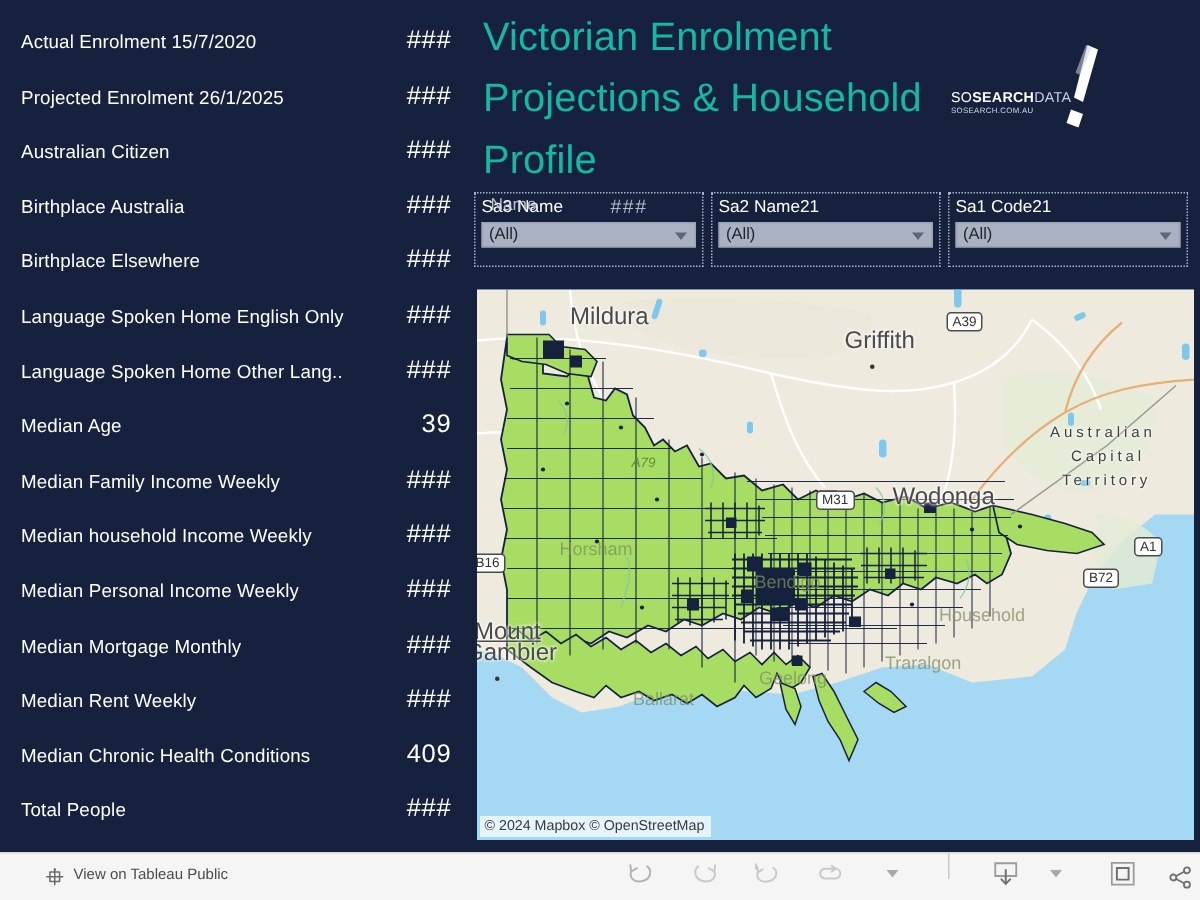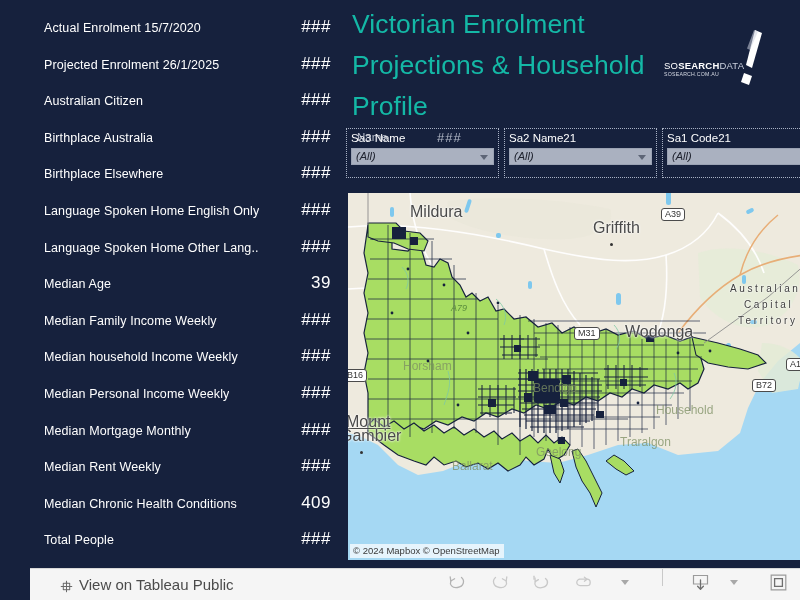--- a/index.html
+++ b/index.html
@@ -7,21 +7,20 @@
   html, body {
     width: 800px; height: 600px;
     font-family: "Liberation Sans", sans-serif;
     background: #16213d;
     overflow: hidden;
   }
   #app {
     position: relative;
     width: 756px; height: 600px;
     background: #16213d;
-    margin-left: 30px;
   }
 
   
   #metrics-panel {
     position: absolute;
     left: 0; top: 0;
     width: 315px; height: 568px;
     background: #16213d;
     padding: 10px 14px 0 14px;
   }
@@ -137,21 +136,20 @@
   }
   .filter-select {
     position: relative;
     margin-top: 3px;
     height: 17px;
     background: #aab1c0;
     border: 1px solid #9aa2b3;
     display: flex;
     align-items: flex-end;
     padding: 0 4px;
-    font-style: italic;
   }
   .filter-value {
     color: #202430;
     font-size: 11px;
     line-height: 15px;
   }
   .filter-caret {
     position: absolute;
     right: 5px; top: 6px;
     width: 0; height: 0;
@@ -227,25 +225,25 @@
     position: absolute;
     left: 0; bottom: 0;
     width: 800px; height: 32px;
     background: #f5f5f5;
     border-top: 1px solid #d8d8d8;
     display: flex;
     align-items: center;
   }
   #tableau-link {
     display: flex;
-    align-items: flex-end;
+    align-items: flex-start;
     gap: 6px;
     margin-left: 30px;
     color: #4b4b4b;
-    font-size: 15px;
+    font-size: 10px;
     white-space: nowrap;
   }
   #toolbar-controls {
     position: absolute;
     left: 410px; top: 0;
     height: 32px;
     display: flex;
     gap: 8px;
   }
   .tb-btn {

